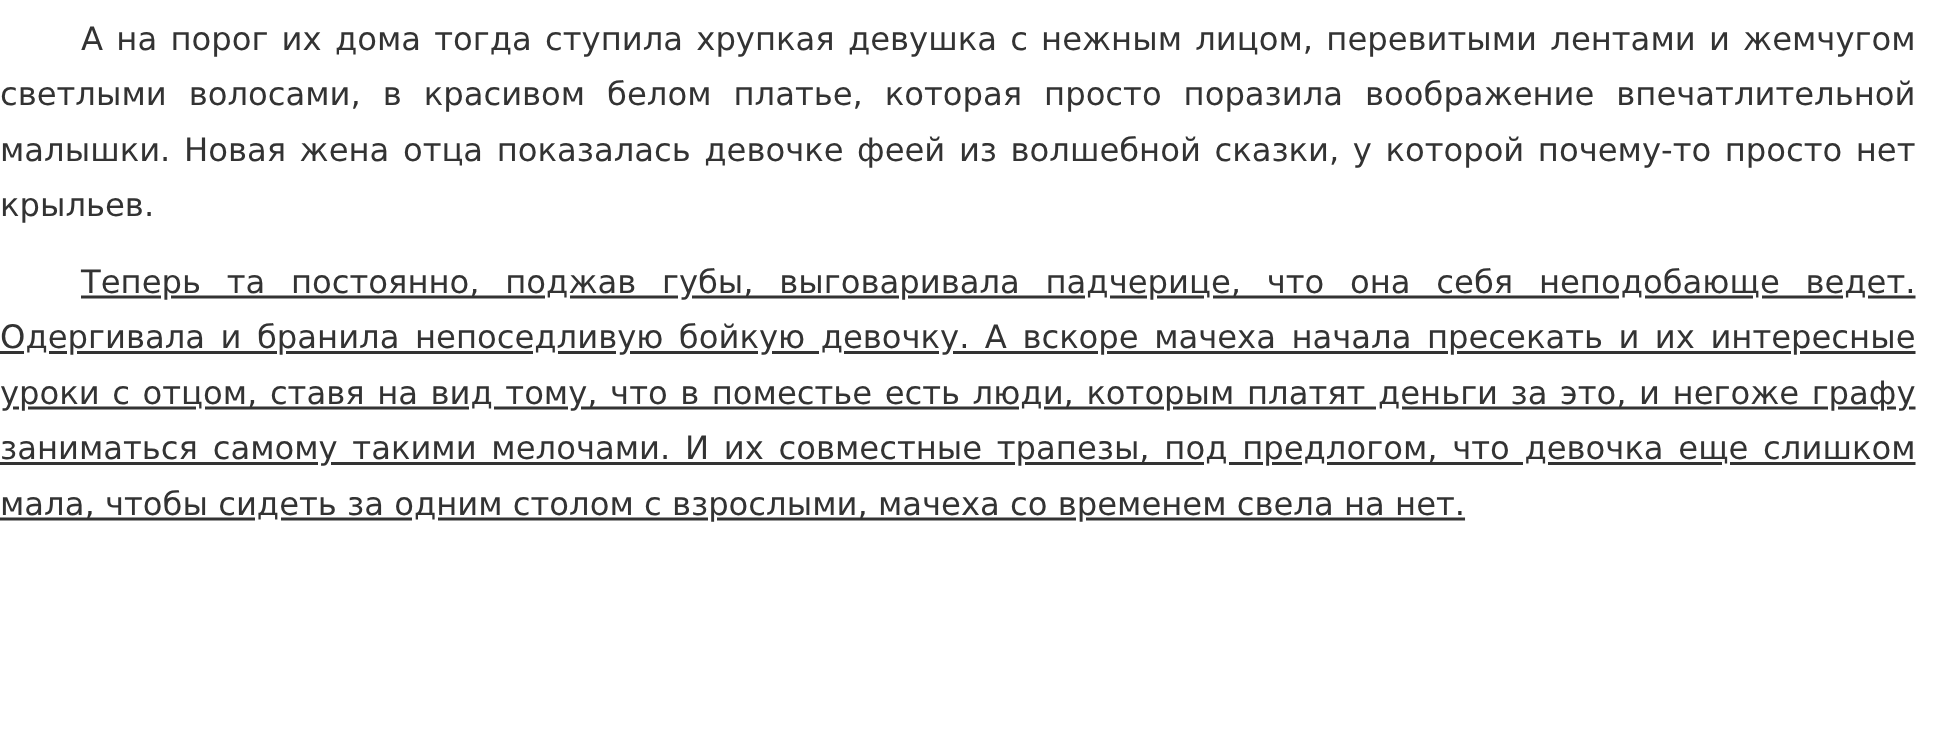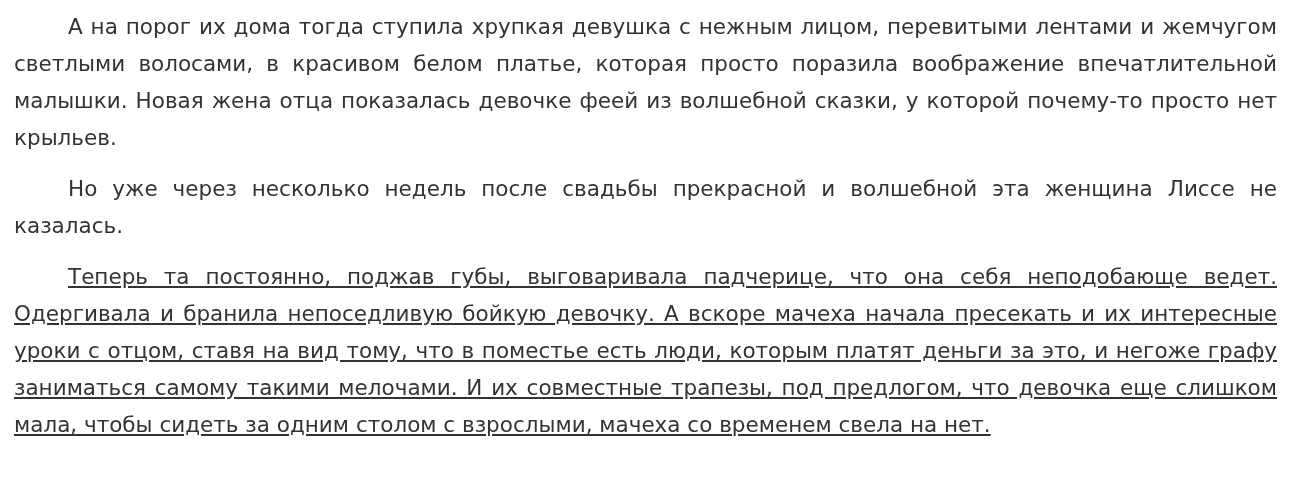--- a/index.html
+++ b/index.html
@@ -10,21 +10,21 @@
   body {
     width: 1295px;
     height: 488px;
     overflow: hidden;
     font-family: "DejaVu Sans", sans-serif;
   }
   .page {
     box-sizing: border-box;
     width: 1295px;
     height: 488px;
-    padding: 8px 18px 0 14px;
+    padding: 8px 18px 0 0;
     background: #ffffff;
   }
   .para {
     margin: 0 0 14px 0;
     text-align: justify;
     text-justify: inter-word;
     font-size: 21.5px;
     line-height: 37px;
     color: #333333;
     text-indent: 54px;
@@ -34,15 +34,14 @@
   .para:last-child {
     margin-bottom: 0;
     text-decoration: underline;
   }
 </style>
 </head>
 <body>
 
 <div class="page">
   <p class="para">А на порог их дома тогда ступила хрупкая девушка с нежным лицом, перевитыми лентами и жемчугом светлыми волосами, в красивом белом платье, которая просто поразила воображение впечатлительной малышки. Новая жена отца показалась девочке феей из волшебной сказки, у которой почему-то просто нет крыльев.</p>
-  <p class="para">Но уже через несколько недель после свадьбы прекрасной и волшебной эта женщина Лиссе не казалась.</p>
   <p class="para">Теперь та постоянно, поджав губы, выговаривала падчерице, что она себя неподобающе ведет. Одергивала и бранила непоседливую бойкую девочку. А вскоре мачеха начала пресекать и их интересные уроки с отцом, ставя на вид тому, что в поместье есть люди, которым платят деньги за это, и негоже графу заниматься самому такими мелочами. И их совместные трапезы, под предлогом, что девочка еще слишком мала, чтобы сидеть за одним столом с взрослыми, мачеха со временем свела на нет.</p>
 </div>
 
 </body></html>

